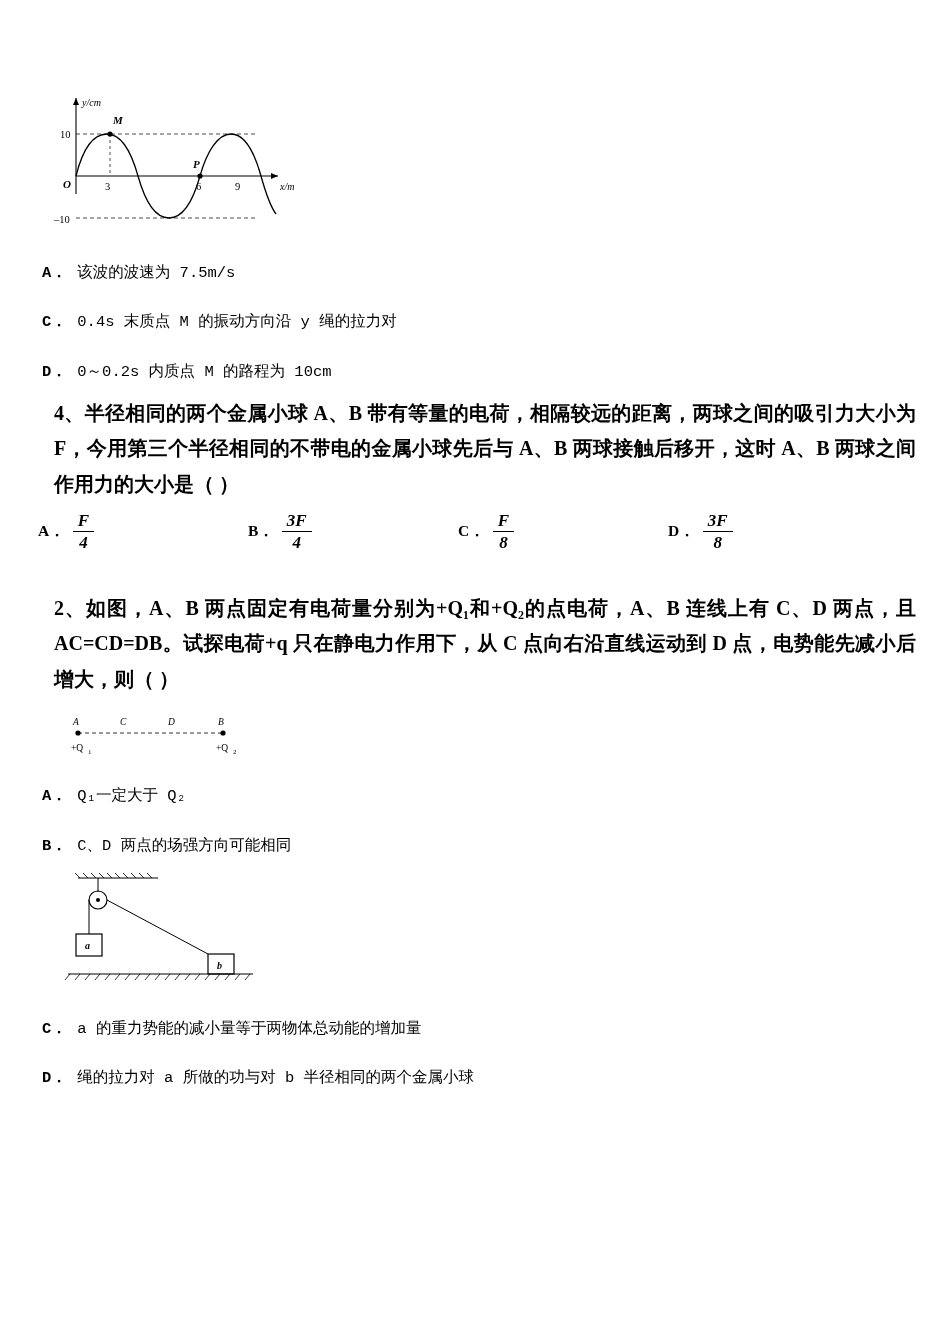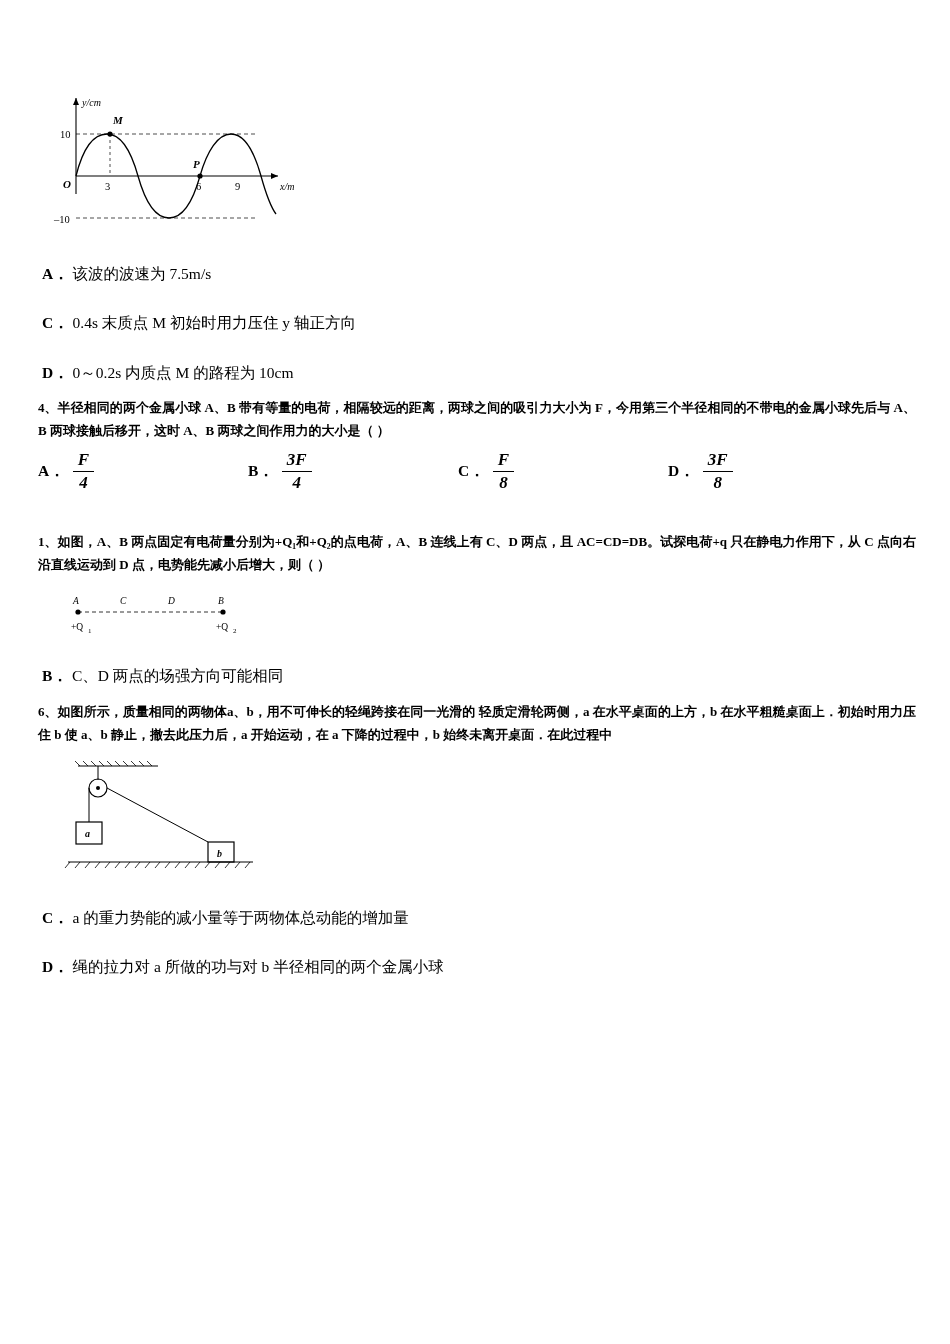--- a/index.html
+++ b/index.html
@@ -30,32 +30,32 @@
   .fig-wave {
     position: relative;
     height: 160px;
     margin-bottom: 10px;
   }
   .opt-line {
     font-size: 15.5px;
     line-height: 1.5;
     margin: 26px 0 9px 0;
     padding-left: 4px;
-    font-family: Liberation Serif, serif;
+    font-family: Liberation Mono, monospace;
   }
   .opt-label {
     display: inline-block;
     min-width: 26px;
     font-weight: bold;
   }
   .q-text {
-    font-size: 13px;
+    font-size: 20px;
     line-height: 1.78;
     font-weight: bold;
-    margin: 12px 0 4px 0;
+    margin: 12px 0 4px 16px;
     text-align: justify;
   }
   .frac {
     display: inline-block;
     vertical-align: middle;
     text-align: center;
     font-style: italic;
     line-height: 1.15;
   }
   .frac .num {
@@ -129,21 +129,21 @@
         <text x="242" y="114" font-family="Liberation Serif, serif" font-size="10" font-style="italic">x/m</text>
       </svg>
     </div>
 
     <div class="opt-line">
       <span class="opt-label">A．</span>
       <span>该波的波速为 7.5m/s</span>
     </div>
     <div class="opt-line">
       <span class="opt-label">C．</span>
-      <span>0.4s 末质点 M 初始时用力压住 y 轴正方向</span>
+      <span>0.4s 末质点 M 的振动方向沿 y 绳的拉力对</span>
     </div>
     <div class="opt-line">
       <span class="opt-label">D．</span>
       <span>0～0.2s 内质点 M 的路程为 10cm</span>
     </div>
 
     <div class="q-text">4、半径相同的两个金属小球 A、B 带有等量的电荷，相隔较远的距离，两球之间的吸引力大小为 F，今用第三个半径相同的不带电的金属小球先后与 A、B 两球接触后移开，这时 A、B 两球之间作用力的大小是（    ）</div>
 
     <div class="frac-row">
       <div class="frac-item" style="width:210px;">
@@ -171,44 +171,47 @@
         <span class="lab">D．</span>
         <span class="frac">
           <span class="num">3F</span>
           <span class="den">8</span>
         </span>
       </div>
     </div>
 
     <div class="spacer-sm"></div>
 
-    <div class="q-text">1、如图，A、B 两点固定有电荷量分别为+Q₁和+Q₂的点电荷，A、B 连线上有 C、D 两点，且 AC=CD=DB。试探电荷+q 只在静电力作用下，从 C 点向右沿直线运动到 D 点，电势能先减小后增大，则（    ）</div>
+    <div class="q-text">2、如图，A、B 两点固定有电荷量分别为+Q₁和+Q₂的点电荷，A、B 连线上有 C、D 两点，且 AC=CD=DB。试探电荷+q 只在静电力作用下，从 C 点向右沿直线运动到 D 点，电势能先减小后增大，则（    ）</div>
 
     <div class="fig-charges">
       <svg width="220" height="48" viewBox="0 0 220 48">
         <line x1="20" y1="22" x2="165" y2="22" stroke="#000" stroke-width="0.8" stroke-dasharray="4,3"></line>
         <circle cx="20" cy="22" r="2.6" fill="#000"></circle>
         <circle cx="165" cy="22" r="2.6" fill="#000"></circle>
         <text x="15" y="14" font-family="Liberation Serif, serif" font-size="9.5" font-style="italic">A</text>
         <text x="62" y="14" font-family="Liberation Serif, serif" font-size="9.5" font-style="italic">C</text>
         <text x="110" y="14" font-family="Liberation Serif, serif" font-size="9.5" font-style="italic">D</text>
         <text x="160" y="14" font-family="Liberation Serif, serif" font-size="9.5" font-style="italic">B</text>
         <text x="13" y="40" font-family="Liberation Serif, serif" font-size="9.5">+Q</text>
         <text x="30" y="43" font-family="Liberation Serif, serif" font-size="7">1</text>
         <text x="158" y="40" font-family="Liberation Serif, serif" font-size="9.5">+Q</text>
         <text x="175" y="43" font-family="Liberation Serif, serif" font-size="7">2</text>
       </svg>
     </div>
 
     <div class="opt-line">
+      <span class="opt-label">A．</span>
+      <span>Q₁一定大于 Q₂</span>
+    </div>
+    <div class="opt-line">
       <span class="opt-label">B．</span>
       <span>C、D 两点的场强方向可能相同</span>
     </div>
 
-    <div class="q-text">6、如图所示，质量相同的两物体a、b，用不可伸长的轻绳跨接在同一光滑的 轻质定滑轮两侧，a 在水平桌面的上方，b 在水平粗糙桌面上．初始时用力压住 b 使 a、b 静止，撤去此压力后，a 开始运动，在 a 下降的过程中，b 始终未离开桌面．在此过程中</div>
 
     <div class="fig-pulley">
       <svg width="200" height="120" viewBox="0 0 200 120">
 
         <line x1="20" y1="6" x2="100" y2="6" stroke="#000" stroke-width="1.1"></line>
         <g stroke="#000" stroke-width="0.8">
           <line x1="22" y1="6" x2="17" y2="1"></line>
           <line x1="30" y1="6" x2="25" y2="1"></line>
           <line x1="38" y1="6" x2="33" y2="1"></line>
           <line x1="46" y1="6" x2="41" y2="1"></line>

